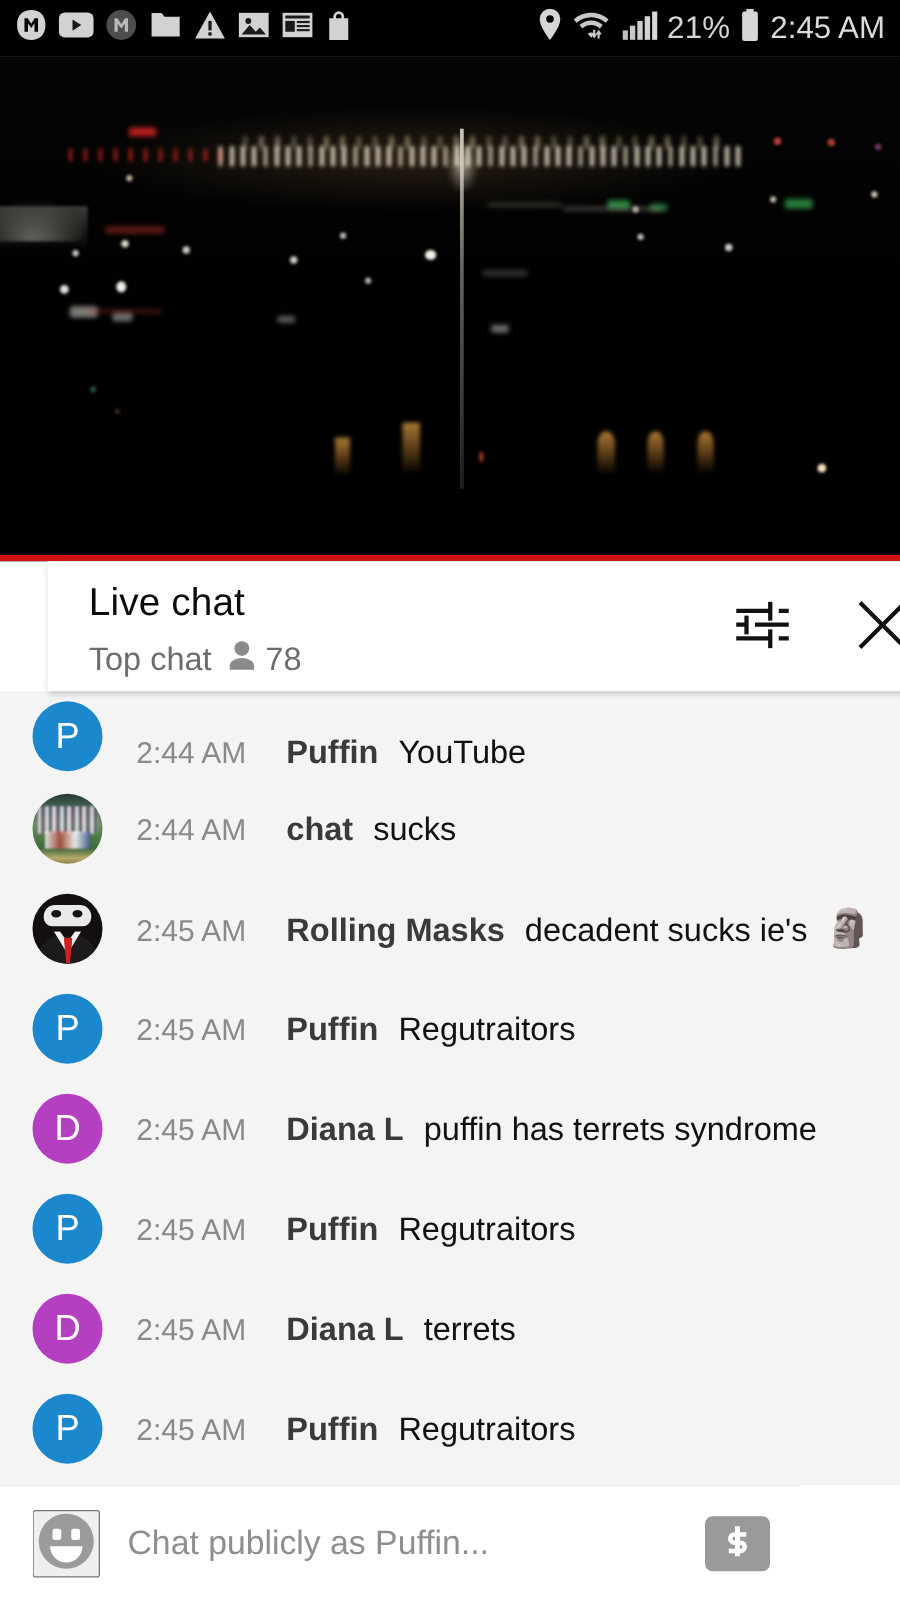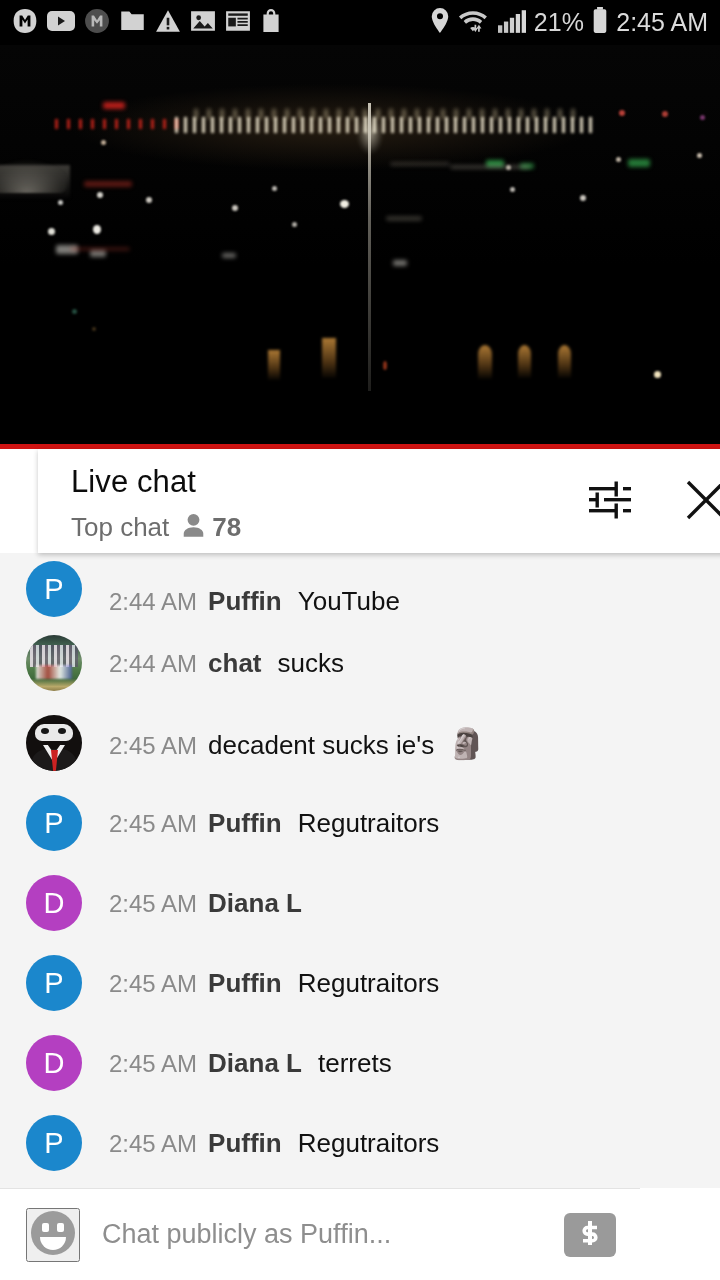--- a/index.html
+++ b/index.html
@@ -113,21 +113,21 @@
   }
   .chathead-title {
     position: absolute; left: 33px; top: 15px;
     font-size: 31px; color: #0c0c0c; letter-spacing: .1px;
   }
   .chathead-sub {
     position: absolute; left: 33px; top: 63px;
     display: flex; align-items: center; gap: 13px;
   }
   .chathead-sub .sub-label { font-size: 26px; color: #6d6d6d; }
-  .viewers { display: flex; align-items: center; gap: 7px; font-weight: bold; }
+  .viewers { display: flex; align-items: flex-start; gap: 7px; }
   .viewers .count { font-size: 26px; color: #6d6d6d; }
   .head-actions {
     position: absolute; right: 22px; top: 0; height: 104px;
     display: flex; align-items: center; gap: 36px;
   }
   .icon-btn {
     width: 60px; height: 60px;
     display: flex; align-items: center; justify-content: center;
     background: none; border: none; cursor: pointer;
   }
@@ -150,21 +150,21 @@
     border-radius: 50%;
     display: flex; align-items: center; justify-content: center;
     color: #fff; font-size: 29px; line-height: 1;
     overflow: hidden; position: relative;
   }
   .msgbody {
     margin-left: 27px;
     display: flex; align-items: baseline; gap: 0;
     white-space: nowrap;
   }
-  .m-time { font-size: 24px; color: #8a8a8a; margin-right: 11px; }
+  .m-time { font-size: 24px; color: #8a8a8a; margin-right: 32px; }
   .m-author { font-size: 26px; color: #3a3a3a; font-weight: bold; margin-right: 16px; }
   .m-text { font-size: 26px; color: #111111; }
   .m-emoji { font-size: 30px; margin-left: 14px; }
 
   
   .av-photo {
     background:
       linear-gradient(180deg,#2a3a36 0%, #3d5c4c 16%, #6f8d6a 42%, #4e7a47 62%, #3f6a3c 78%, #b9a96a 92%, #8d7d48 100%);
   }
   .av-photo::before {
@@ -449,20 +449,21 @@
         <div class="avatar av-mask">
           <span class="mk-face"></span>
           <span class="mk-eye l"></span>
           <span class="mk-eye r"></span>
           <span class="mk-shoulder"></span>
           <span class="mk-collar"></span>
           <span class="mk-tie"></span>
         </div>
         <div class="msgbody">
           <span class="m-time">2:45 AM</span>
+          <span class="m-author">Rolling Masks</span>
           <span class="m-text">decadent sucks ie's</span>
           <span class="m-emoji">🗿</span>
         </div>
       </div>
       <div class="msg">
         <div class="avatar" style="background: rgb(27, 135, 204);">
           <span>P</span>
         </div>
         <div class="msgbody">
           <span class="m-time">2:45 AM</span>
@@ -470,20 +471,21 @@
           <span class="m-text">Regutraitors</span>
         </div>
       </div>
       <div class="msg">
         <div class="avatar" style="background: rgb(180, 63, 193);">
           <span>D</span>
         </div>
         <div class="msgbody">
           <span class="m-time">2:45 AM</span>
           <span class="m-author">Diana L</span>
+          <span class="m-text">puffin has terrets syndrome</span>
         </div>
       </div>
       <div class="msg">
         <div class="avatar" style="background: rgb(27, 135, 204);">
           <span>P</span>
         </div>
         <div class="msgbody">
           <span class="m-time">2:45 AM</span>
           <span class="m-author">Puffin</span>
           <span class="m-text">Regutraitors</span>

